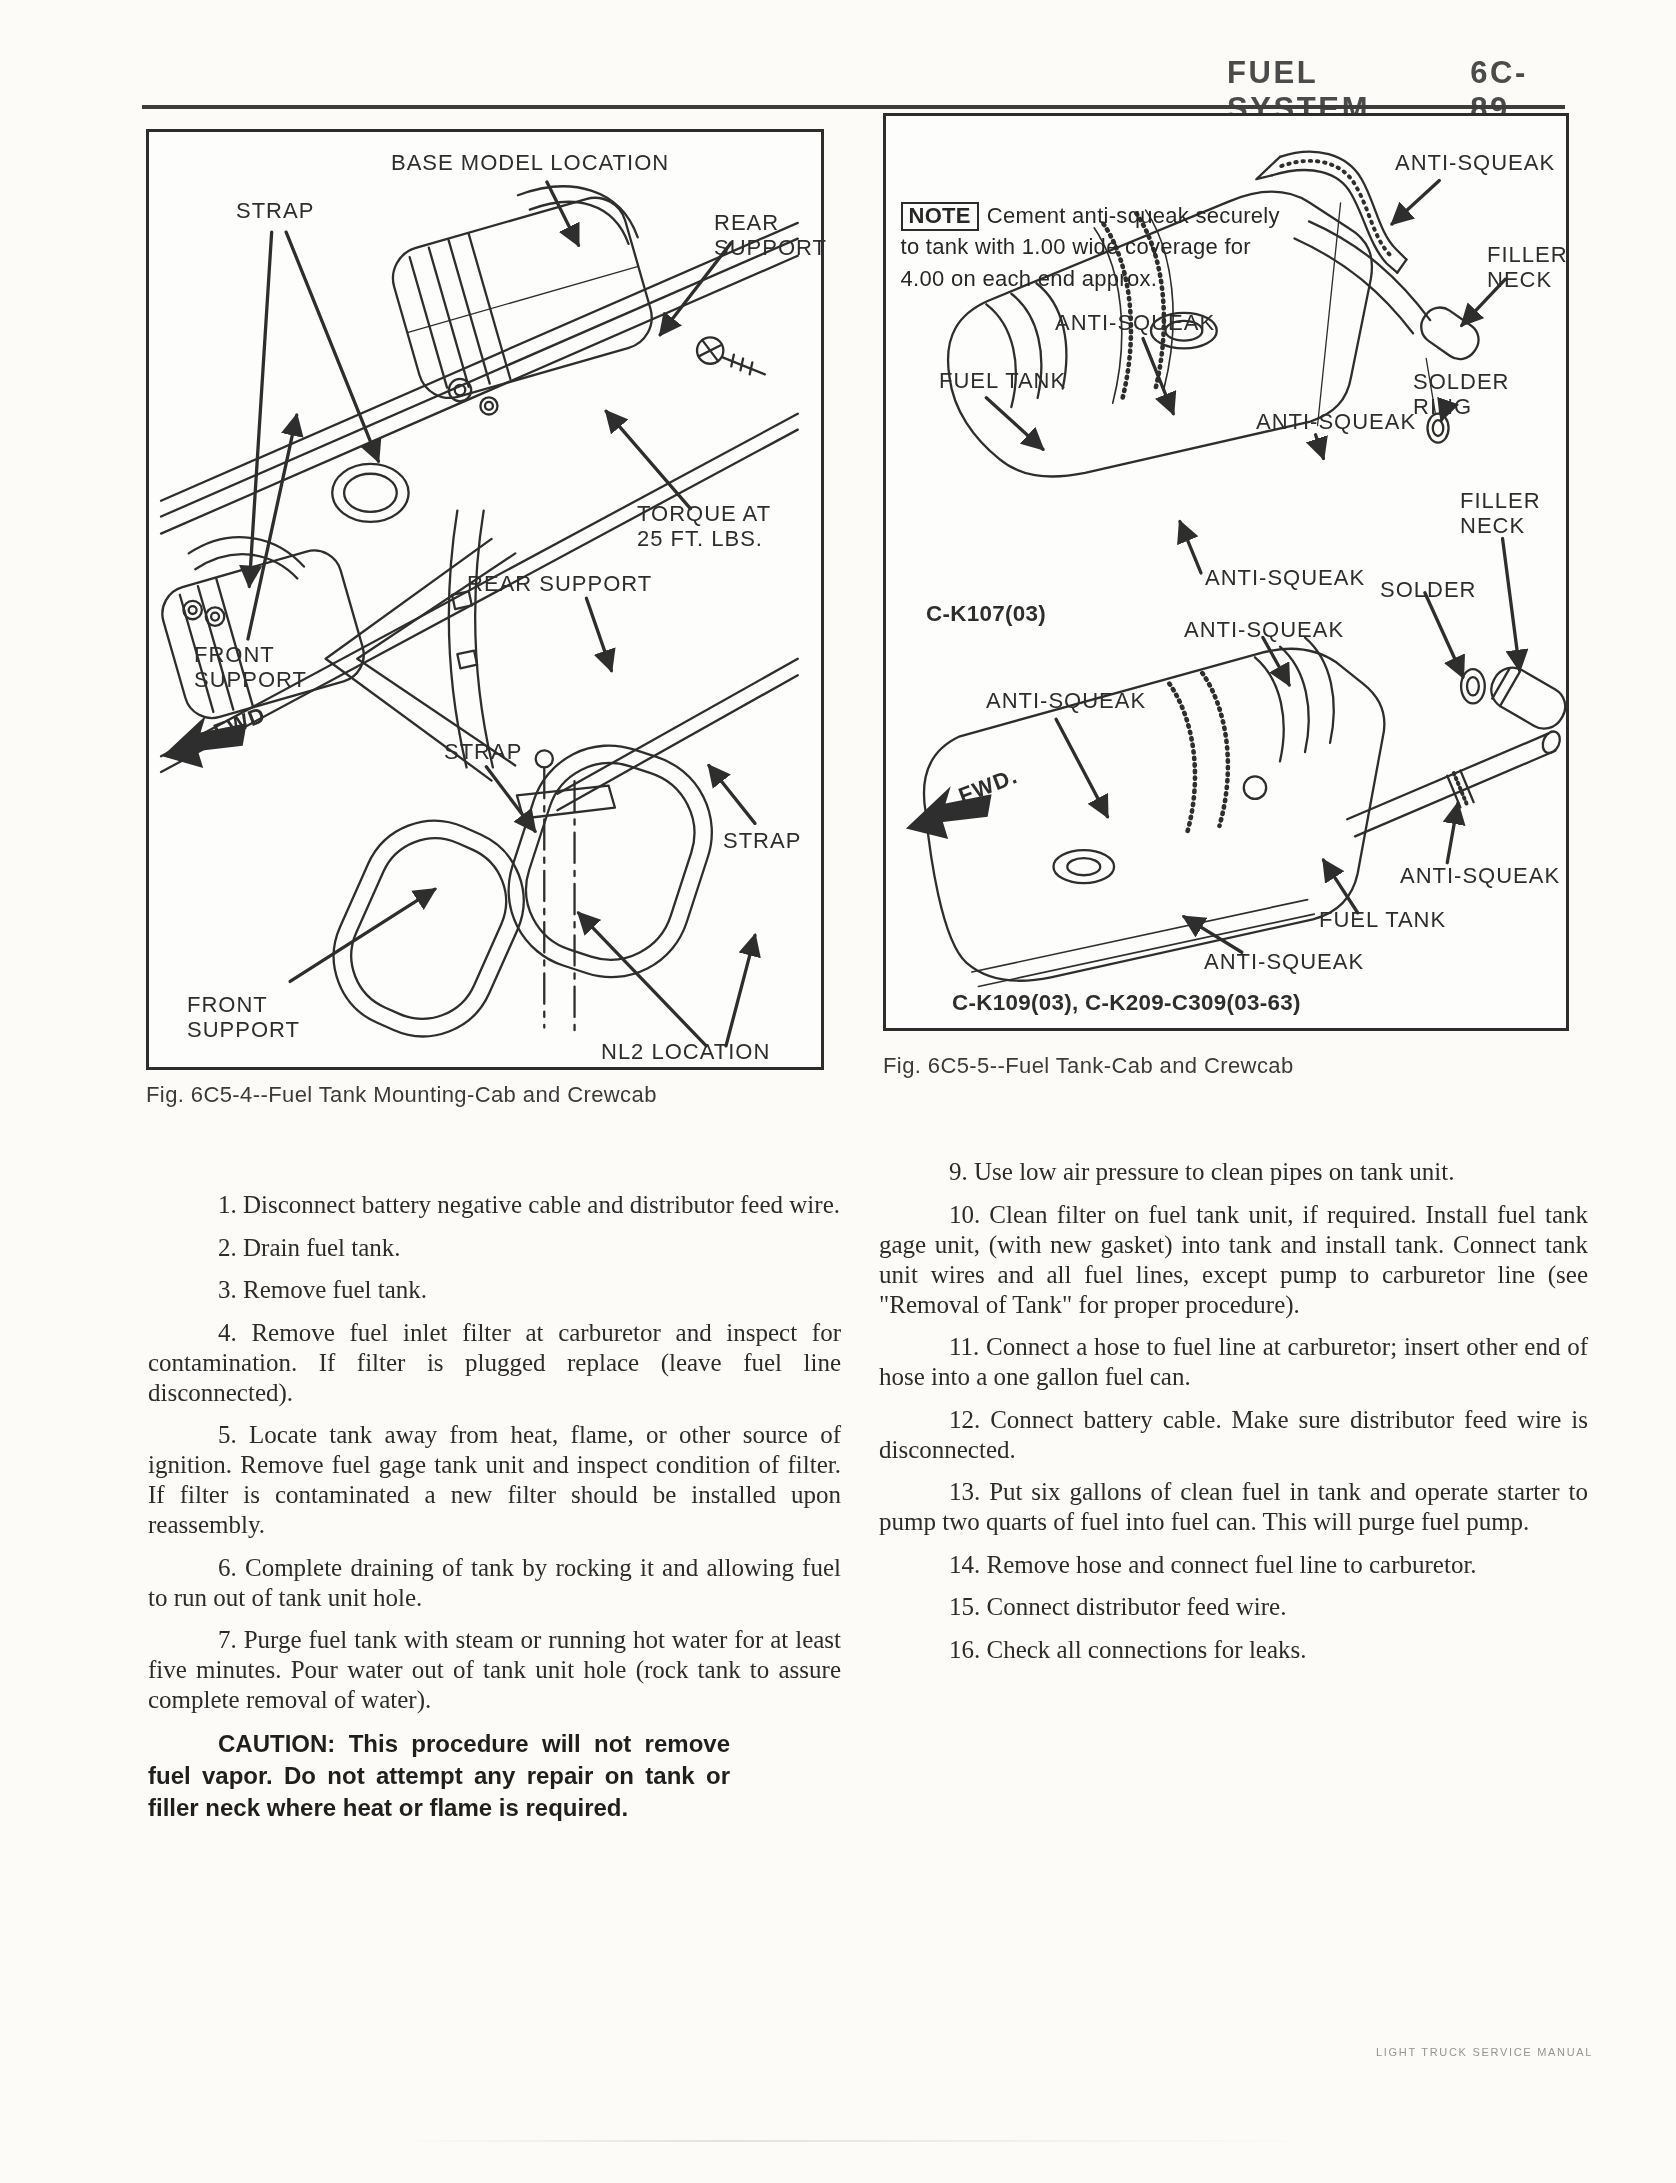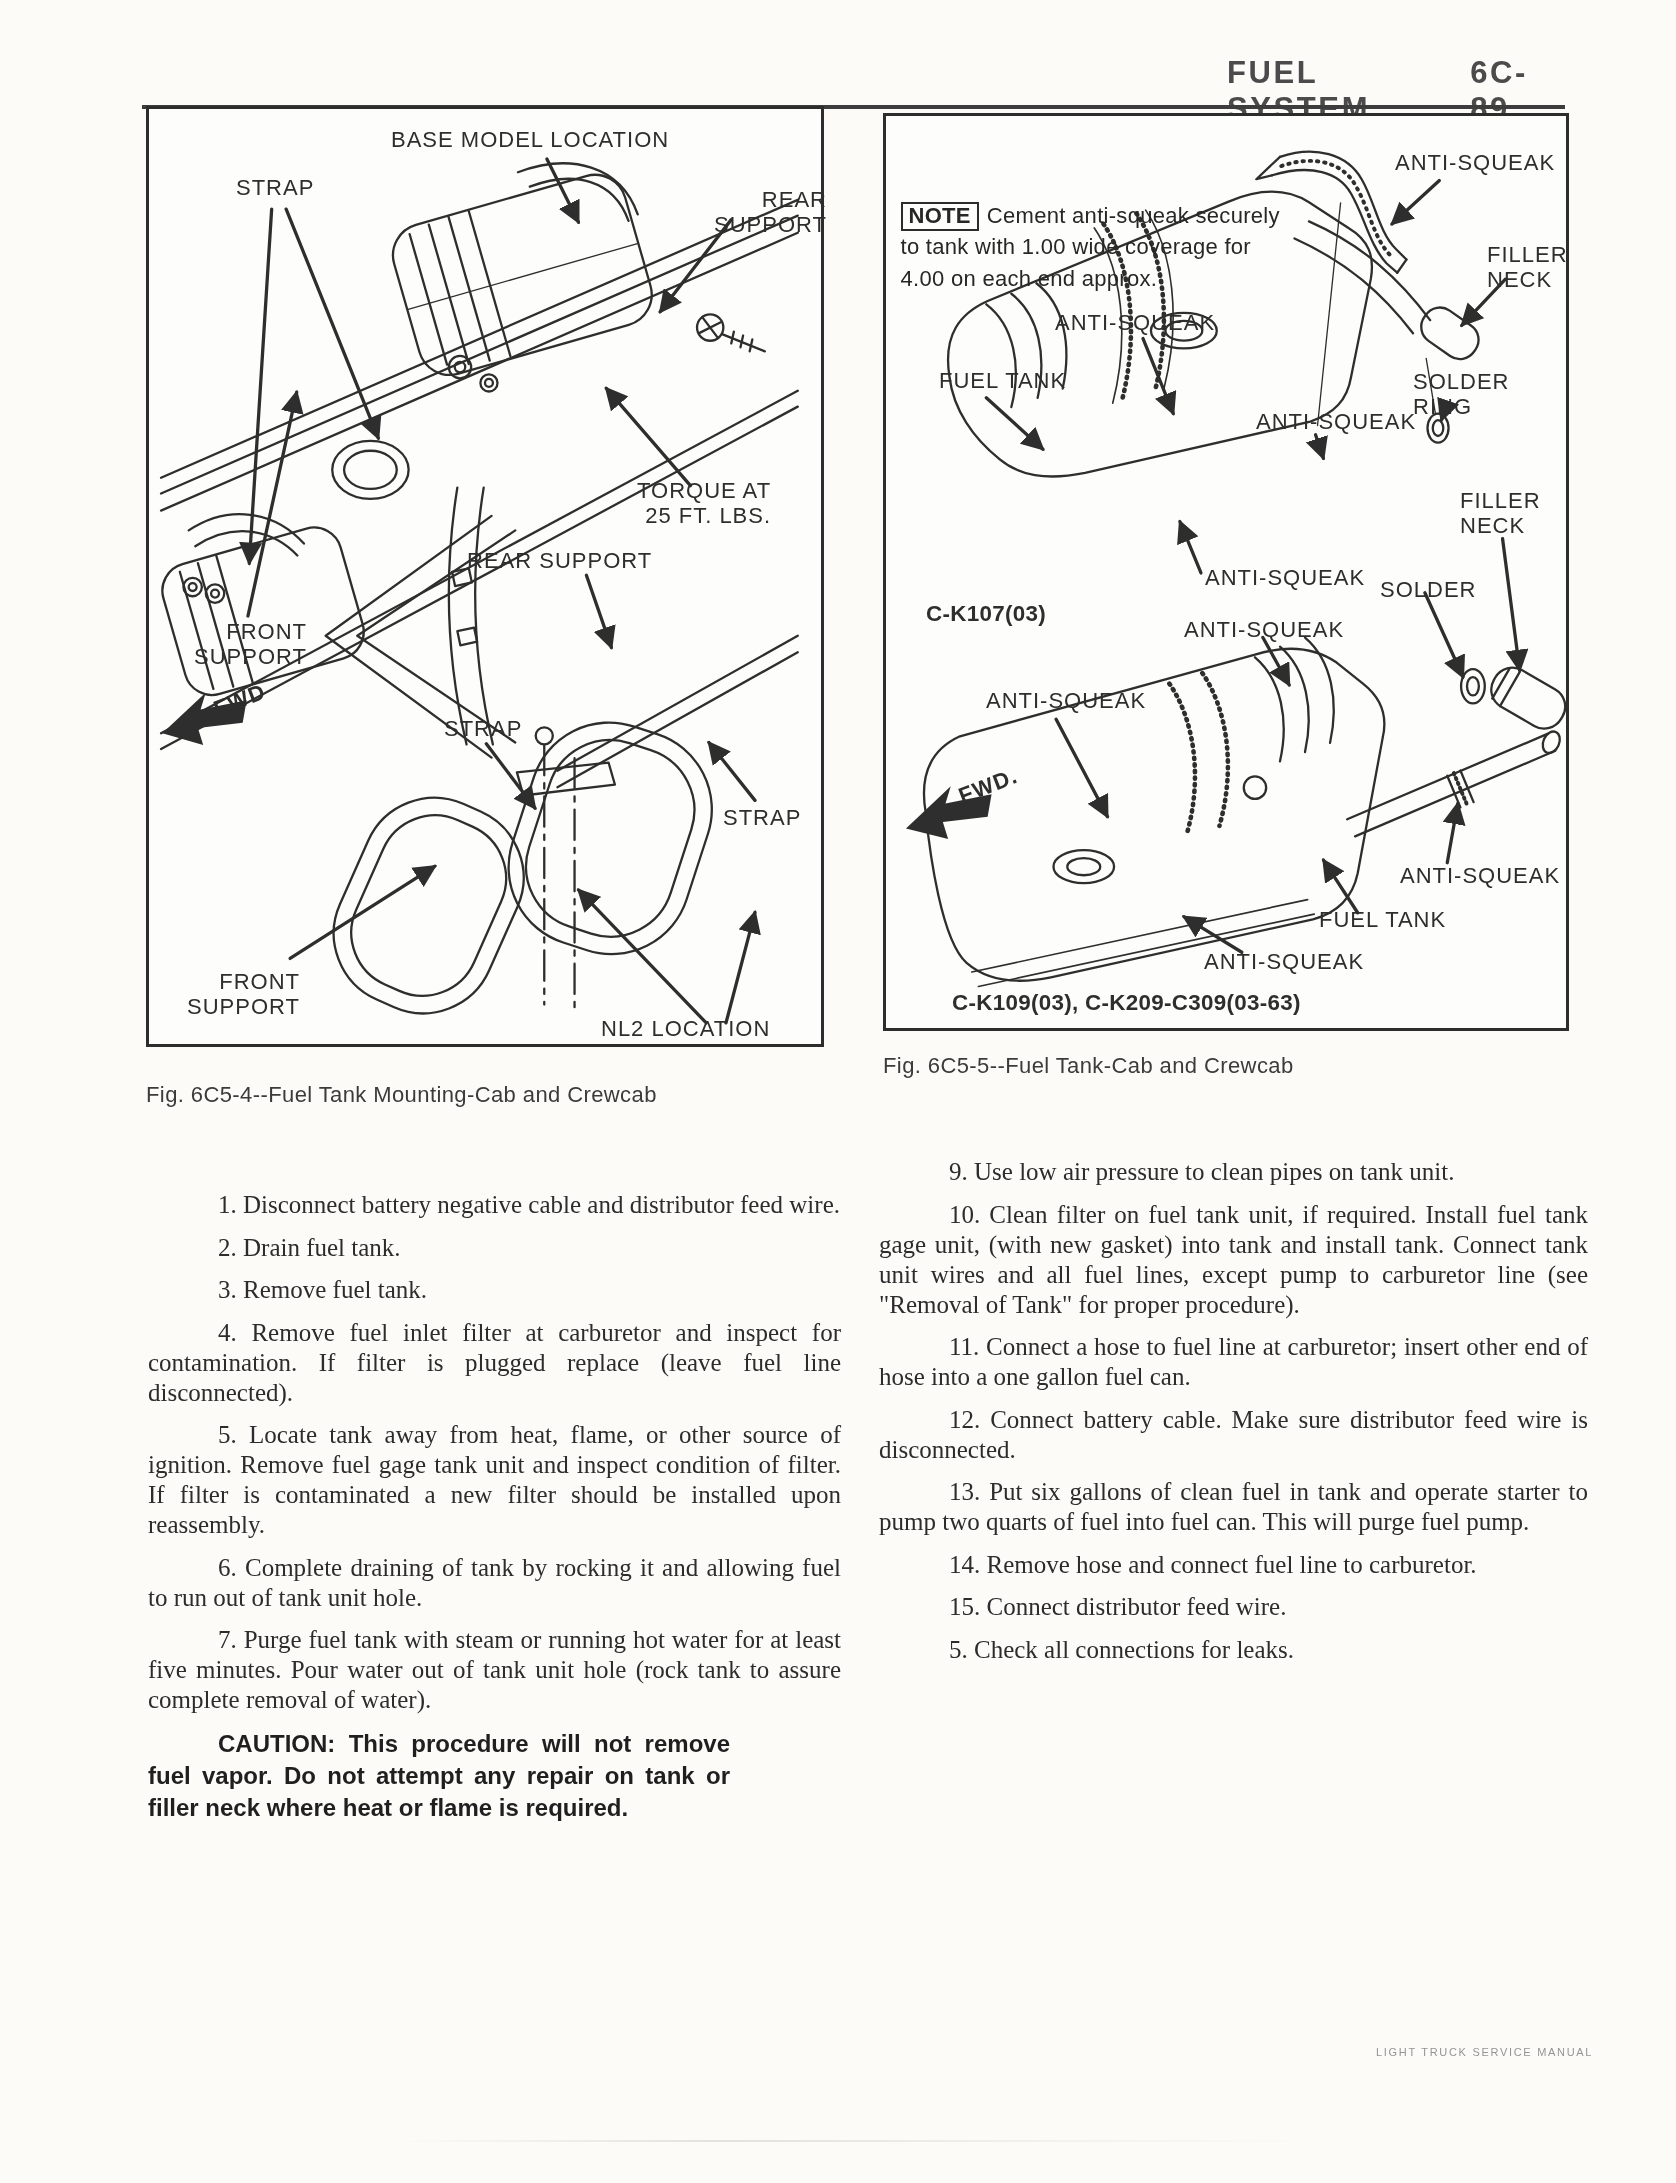--- a/index.html
+++ b/index.html
@@ -4,21 +4,21 @@
 <style>
   html,body{margin:0;padding:0;background:#e8e6e1;}
   .page{position:relative;width:1677px;height:2183px;background:#fcfbf8;overflow:hidden;
         font-family:"Liberation Serif",serif;color:#2b2b2b;}
   
   .hdr{position:absolute;left:1227px;top:55px;width:340px;display:flex;justify-content:space-between;
        font-family:"Liberation Sans",sans-serif;font-weight:700;font-size:31px;letter-spacing:2.6px;color:#4b4b4b;}
   .hdr-rule{position:absolute;left:142px;top:105px;width:1423px;height:4px;background:#3d3d3d;}
   
   .figbox{position:absolute;border:3.3px solid #2d2d2d;background:#fdfdfb;}
-  #fig1{left:146px;top:106px;width:672px;height:935px;text-align:right;}
+  #fig1{left:146px;top:129px;width:672px;height:935px;}
   #fig2{left:883px;top:113px;width:680px;height:912px;}
   svg.art{position:absolute;left:0;top:0;}
   .lbl{position:absolute;font-family:"Liberation Sans",sans-serif;font-size:22px;letter-spacing:1px;
        color:#2e2e2e;white-space:pre-line;line-height:1.14;}
   .lbl.bold{font-weight:700;letter-spacing:0.3px;font-size:22.4px;}
   .lbl.fwd{font-weight:700;letter-spacing:1.3px;transform:rotate(-21deg);transform-origin:left top;}
   .caption{position:absolute;font-family:"Liberation Sans",sans-serif;font-size:22px;color:#3b3b3b;
            letter-spacing:0.4px;text-align:left;}
   #cap1{left:146px;top:1082px;width:672px;}
   #cap2{left:883px;top:1053px;width:680px;}
@@ -274,19 +274,19 @@
   </div>
 
   <div class="col" id="colR">
     <p>9. Use low air pressure to clean pipes on tank unit.</p>
     <p>10. Clean filter on fuel tank unit, if required. Install fuel tank gage unit, (with new gasket) into tank and install tank. Connect tank unit wires and all fuel lines, except pump to carburetor line (see "Removal of Tank" for proper procedure).</p>
     <p>11. Connect a hose to fuel line at carburetor; insert other end of hose into a one gallon fuel can.</p>
     <p>12. Connect battery cable. Make sure distributor feed wire is disconnected.</p>
     <p>13. Put six gallons of clean fuel in tank and operate starter to pump two quarts of fuel into fuel can. This will purge fuel pump.</p>
     <p>14. Remove hose and connect fuel line to carburetor.</p>
     <p>15. Connect distributor feed wire.</p>
-    <p>5. Check all connections for leaks.</p>
+    <p>16. Check all connections for leaks.</p>
   </div>
 
   <div class="footer">LIGHT TRUCK SERVICE MANUAL</div>
   <div class="smudge"></div>
 </div>
 
 
 </body></html>

